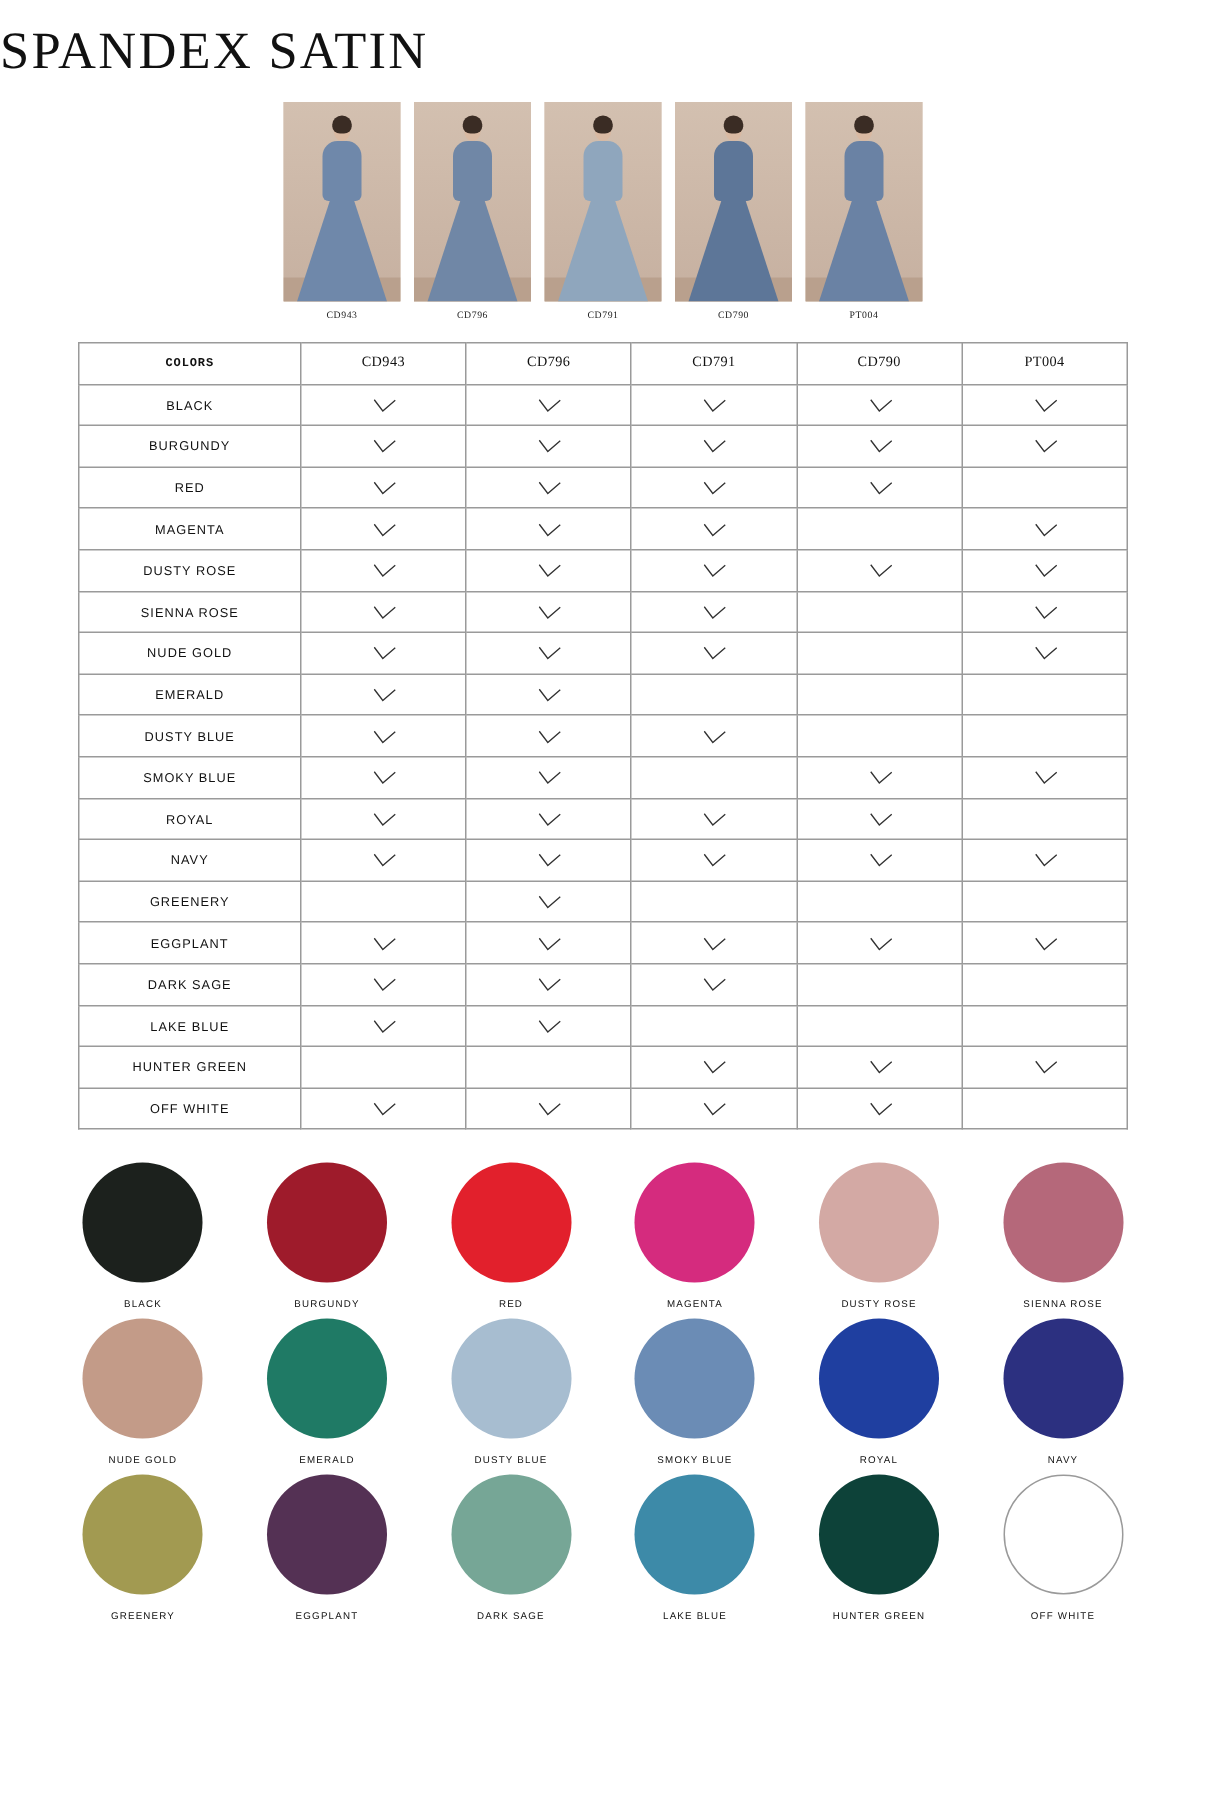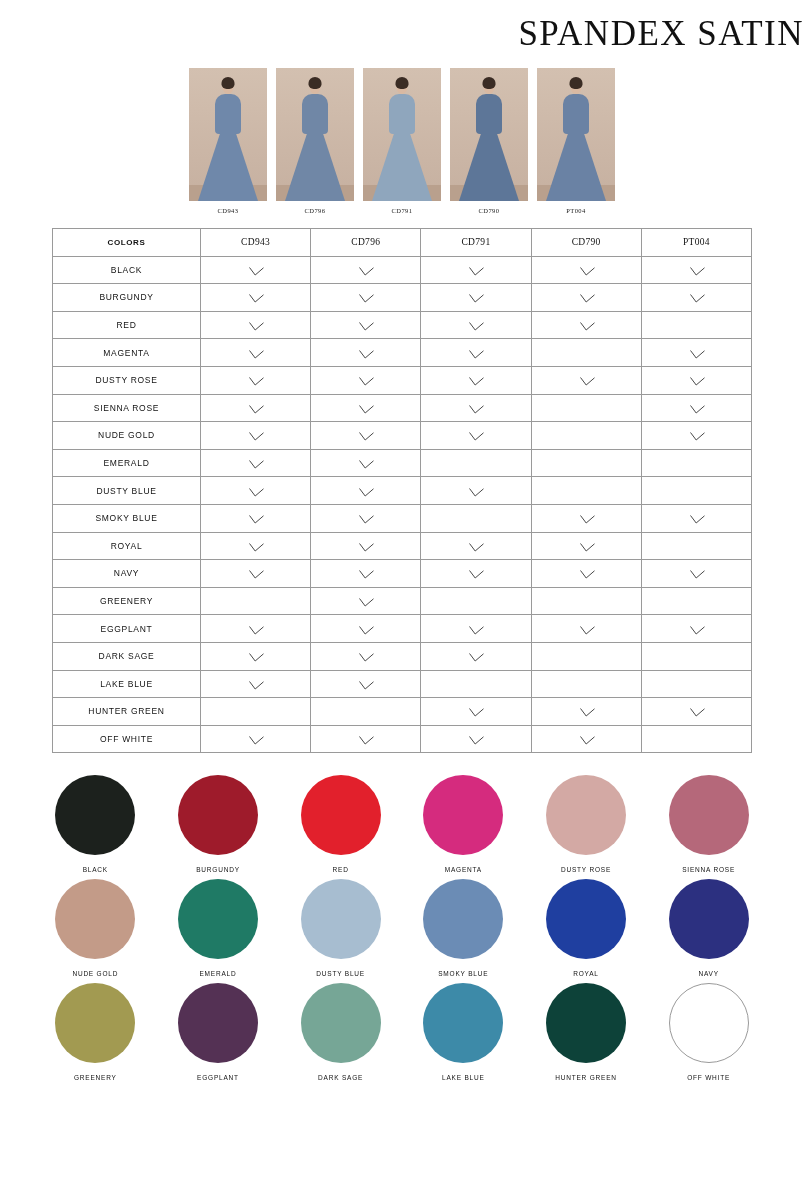--- a/index.html
+++ b/index.html
@@ -9,21 +9,21 @@
     background: #ffffff;
     font-family: "Liberation Sans", sans-serif;
   }
   .page {
     position: relative;
     width: 804px; height: 1200px;
     background: #fff;
     overflow: hidden;
   }
   .title {
-    text-align: right;
+    text-align: left;
     font-family: "Liberation Serif", serif;
     font-size: 35px;
     letter-spacing: 1.5px;
     color: #111;
     margin: 14px 0 0 0;
     font-weight: 400;
   }
 
   
   .dress-strip {
@@ -105,20 +105,21 @@
     height: 27.6px;
     text-align: center;
     vertical-align: middle;
     padding: 0;
   }
   table.chart th {
     font-size: 8px;
     letter-spacing: .6px;
     font-weight: 700;
     color: #111;
+    font-family: Liberation Mono, monospace;
   }
   table.chart th.style-col {
     font-weight: 400;
     font-family: "Liberation Serif", serif;
     font-size: 9.5px;
     letter-spacing: .3px;
   }
   table.chart td.color-name {
     font-size: 8.5px;
     letter-spacing: .7px;

